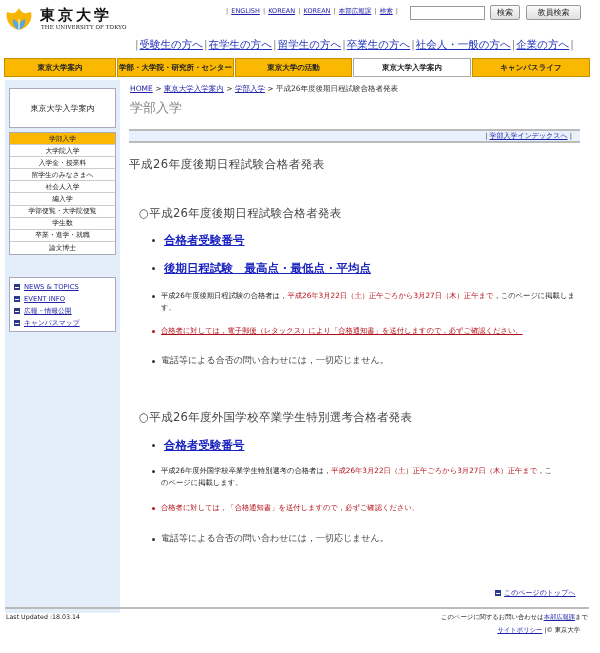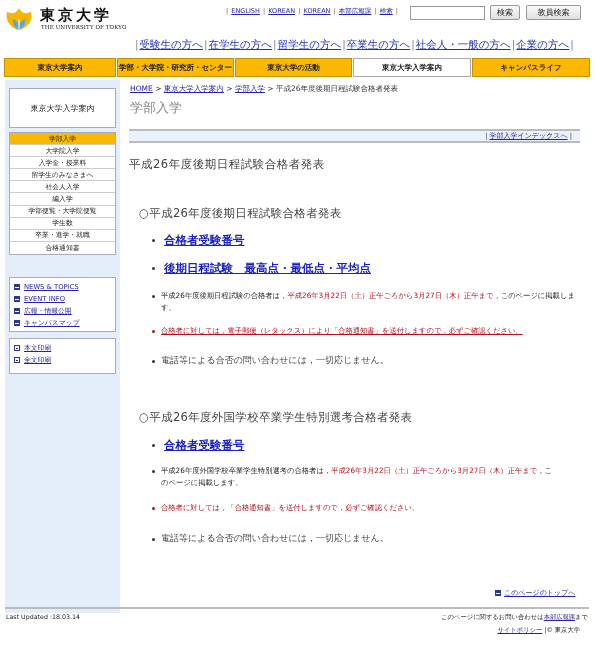--- a/index.html
+++ b/index.html
@@ -129,48 +129,38 @@
   <div class="side-menu">
     <div class="side-item active">学部入学</div>
     <div class="side-item">大学院入学</div>
     <div class="side-item">入学金・授業料</div>
     <div class="side-item">留学生のみなさまへ</div>
     <div class="side-item">社会人入学</div>
     <div class="side-item">編入学</div>
     <div class="side-item">学部便覧・大学院便覧</div>
     <div class="side-item">学生数</div>
     <div class="side-item">卒業・進学・就職</div>
-    <div class="side-item">合格通知書</div>
+    <div class="side-item">論文博士</div>
   </div>
   <div class="side-box news-box">
     <div class="side-link">
         <span class="sq"></span>
         <a>NEWS &amp; TOPICS</a>
       </div>
     <div class="side-link">
         <span class="sq"></span>
         <a>EVENT INFO</a>
       </div>
     <div class="side-link">
         <span class="sq"></span>
         <a>広報・情報公開</a>
       </div>
     <div class="side-link">
         <span class="sq"></span>
         <a>キャンパスマップ</a>
-      </div>
-  </div>
-  <div class="side-box print-box">
-    <div class="side-link">
-        <span class="sq hollow"></span>
-        <a>本文印刷</a>
-      </div>
-    <div class="side-link">
-        <span class="sq hollow"></span>
-        <a>全文印刷</a>
       </div>
   </div>
 </div>
 
 <div class="breadcrumb">
   <a>HOME</a>
   <span>&gt;</span>
   <a>東京大学入学案内</a>
   <span>&gt;</span>
   <a>学部入学</a>

